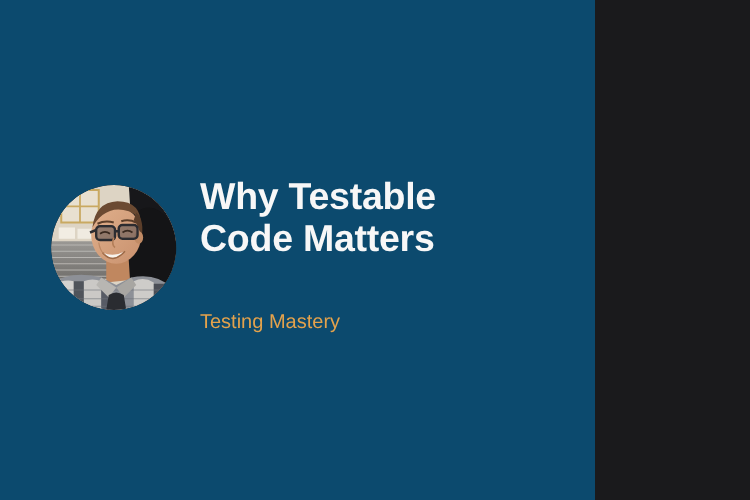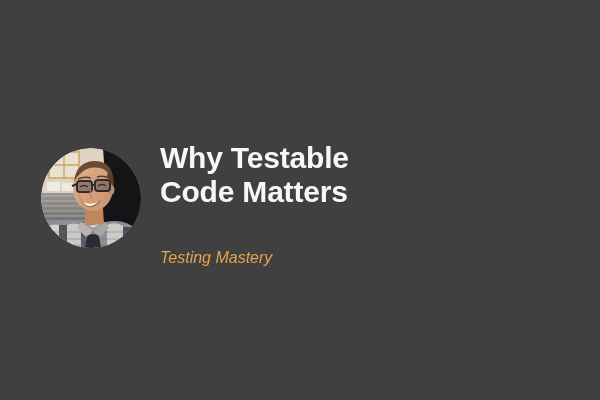--- a/index.html
+++ b/index.html
@@ -10,23 +10,23 @@
     width: 600px;
     height: 400px;
     overflow: hidden;
     background: #1a1a1c;
     font-family: "Liberation Sans", sans-serif;
     -webkit-font-smoothing: antialiased;
   }
 
   .slide {
     position: relative;
-    width: 600px;
+    width: 476px;
     height: 400px;
-    background: #404040;
+    background: #0c4a6e;
   }
 
   
   .avatar {
     position: absolute;
     left: 41px;
     top: 148px;
     width: 100px;
     height: 100px;
     border-radius: 50%;
@@ -56,21 +56,20 @@
 
   .subtitle {
     position: absolute;
     left: 160px;
     top: 248px;
     margin: 0;
     font-size: 16px;
     line-height: 20px;
     font-weight: normal;
     color: #e3a24c;
-    font-style: italic;
   }
 </style>
 </head>
 <body>
 
 <div class="slide">
 
   <div class="avatar">
     <svg viewBox="0 0 100 100" xmlns="http://www.w3.org/2000/svg">
       <defs>

